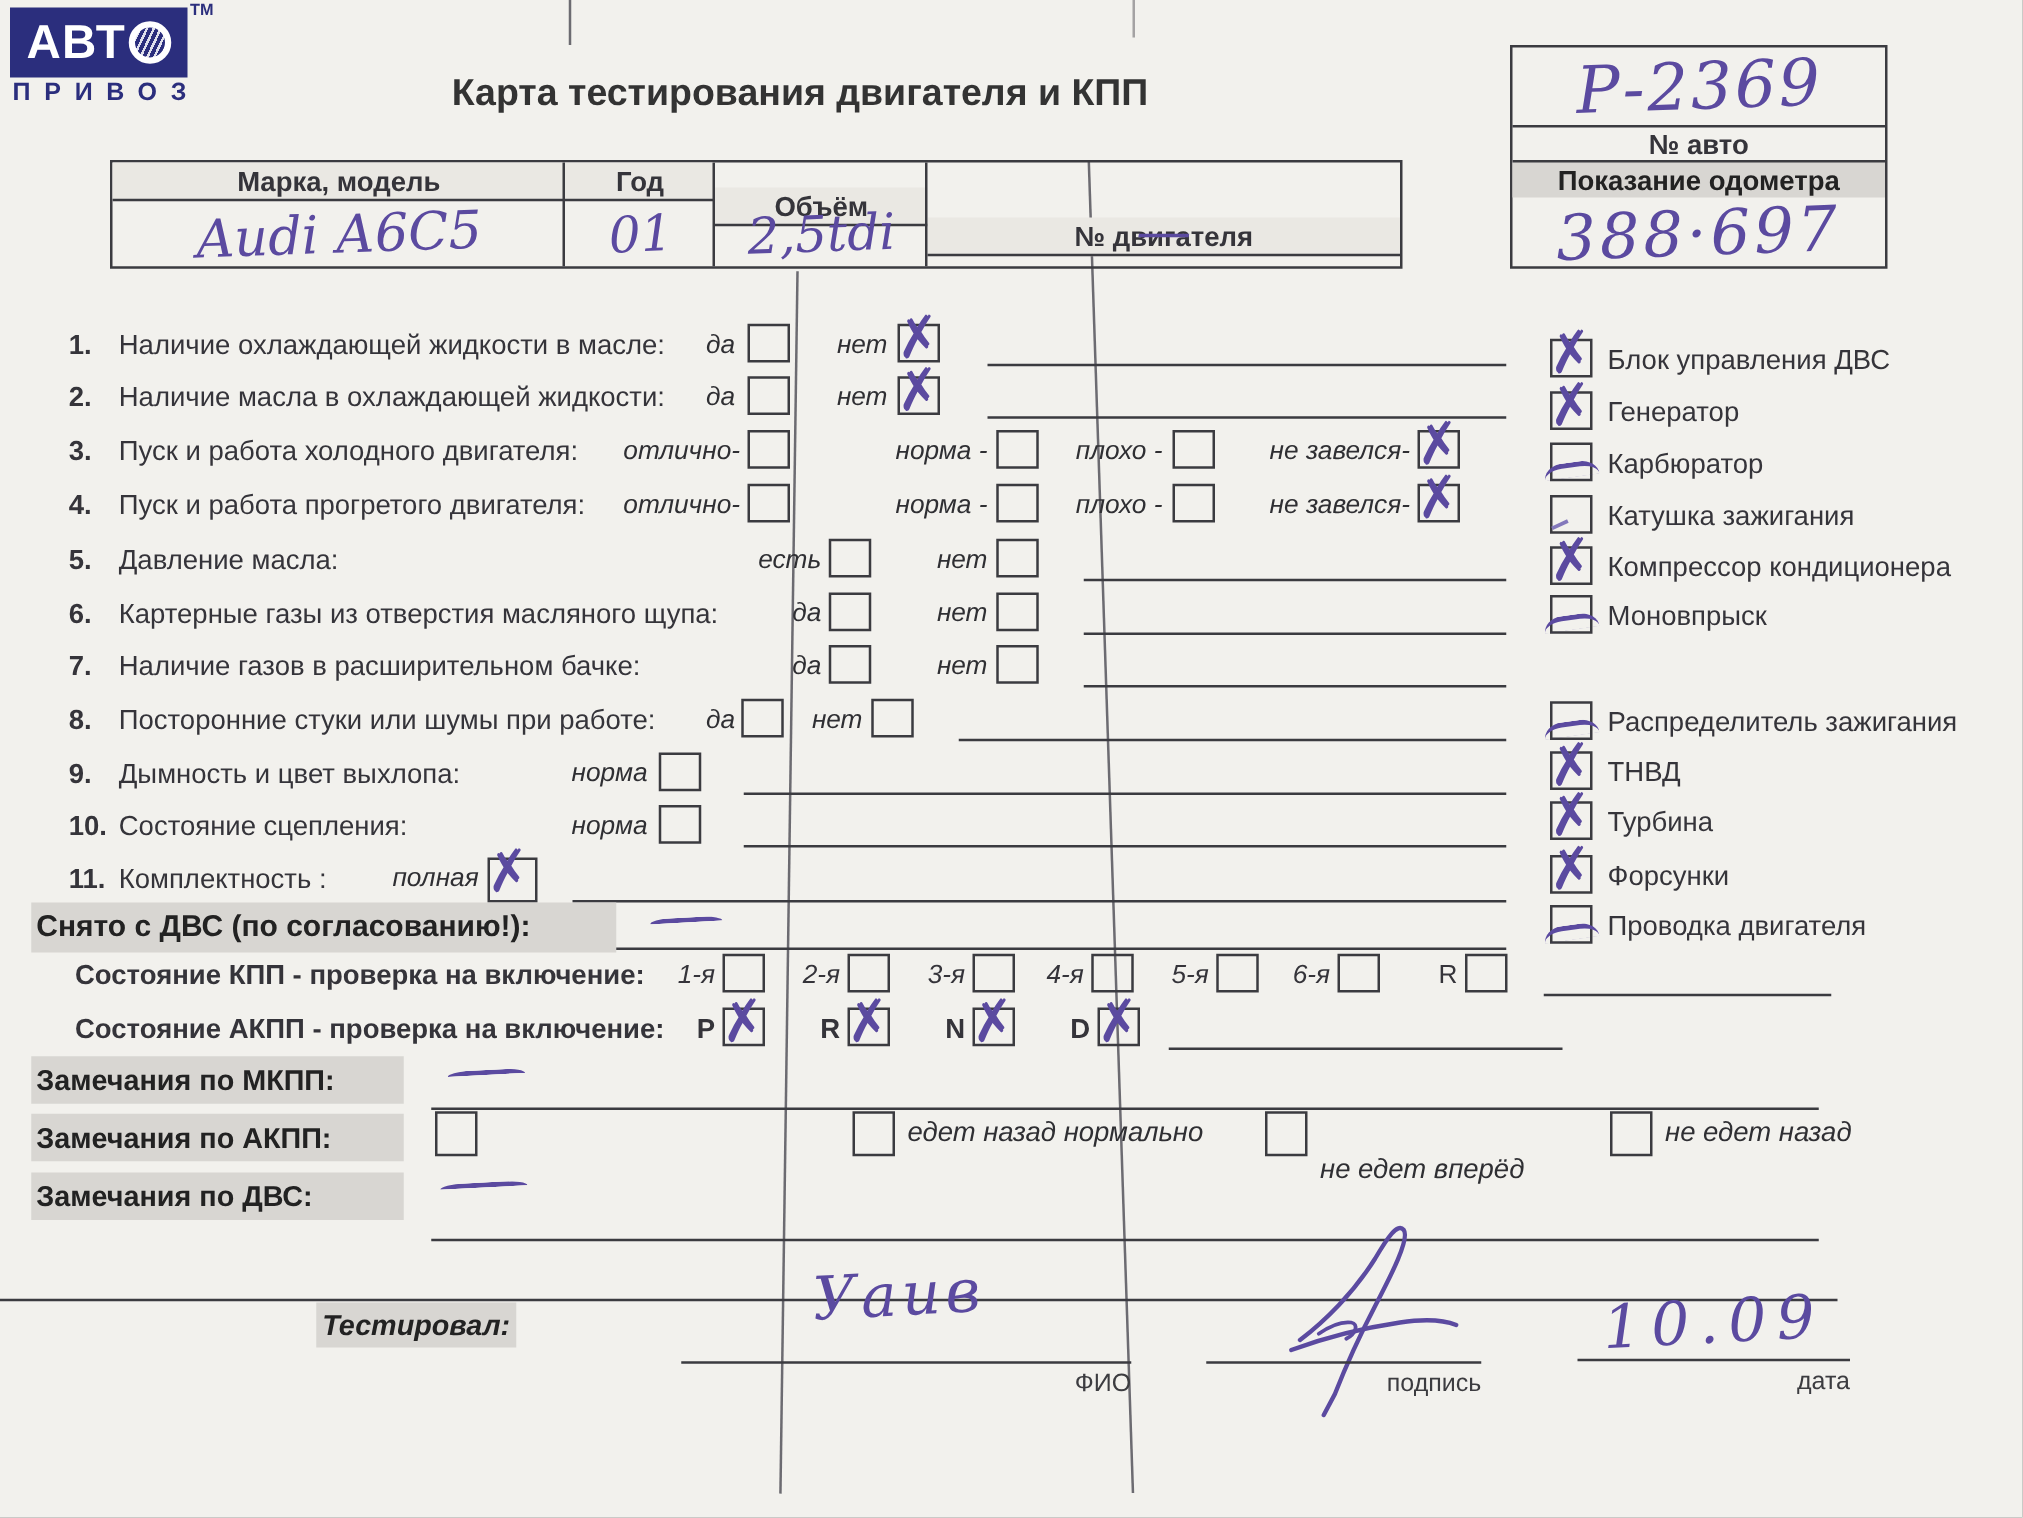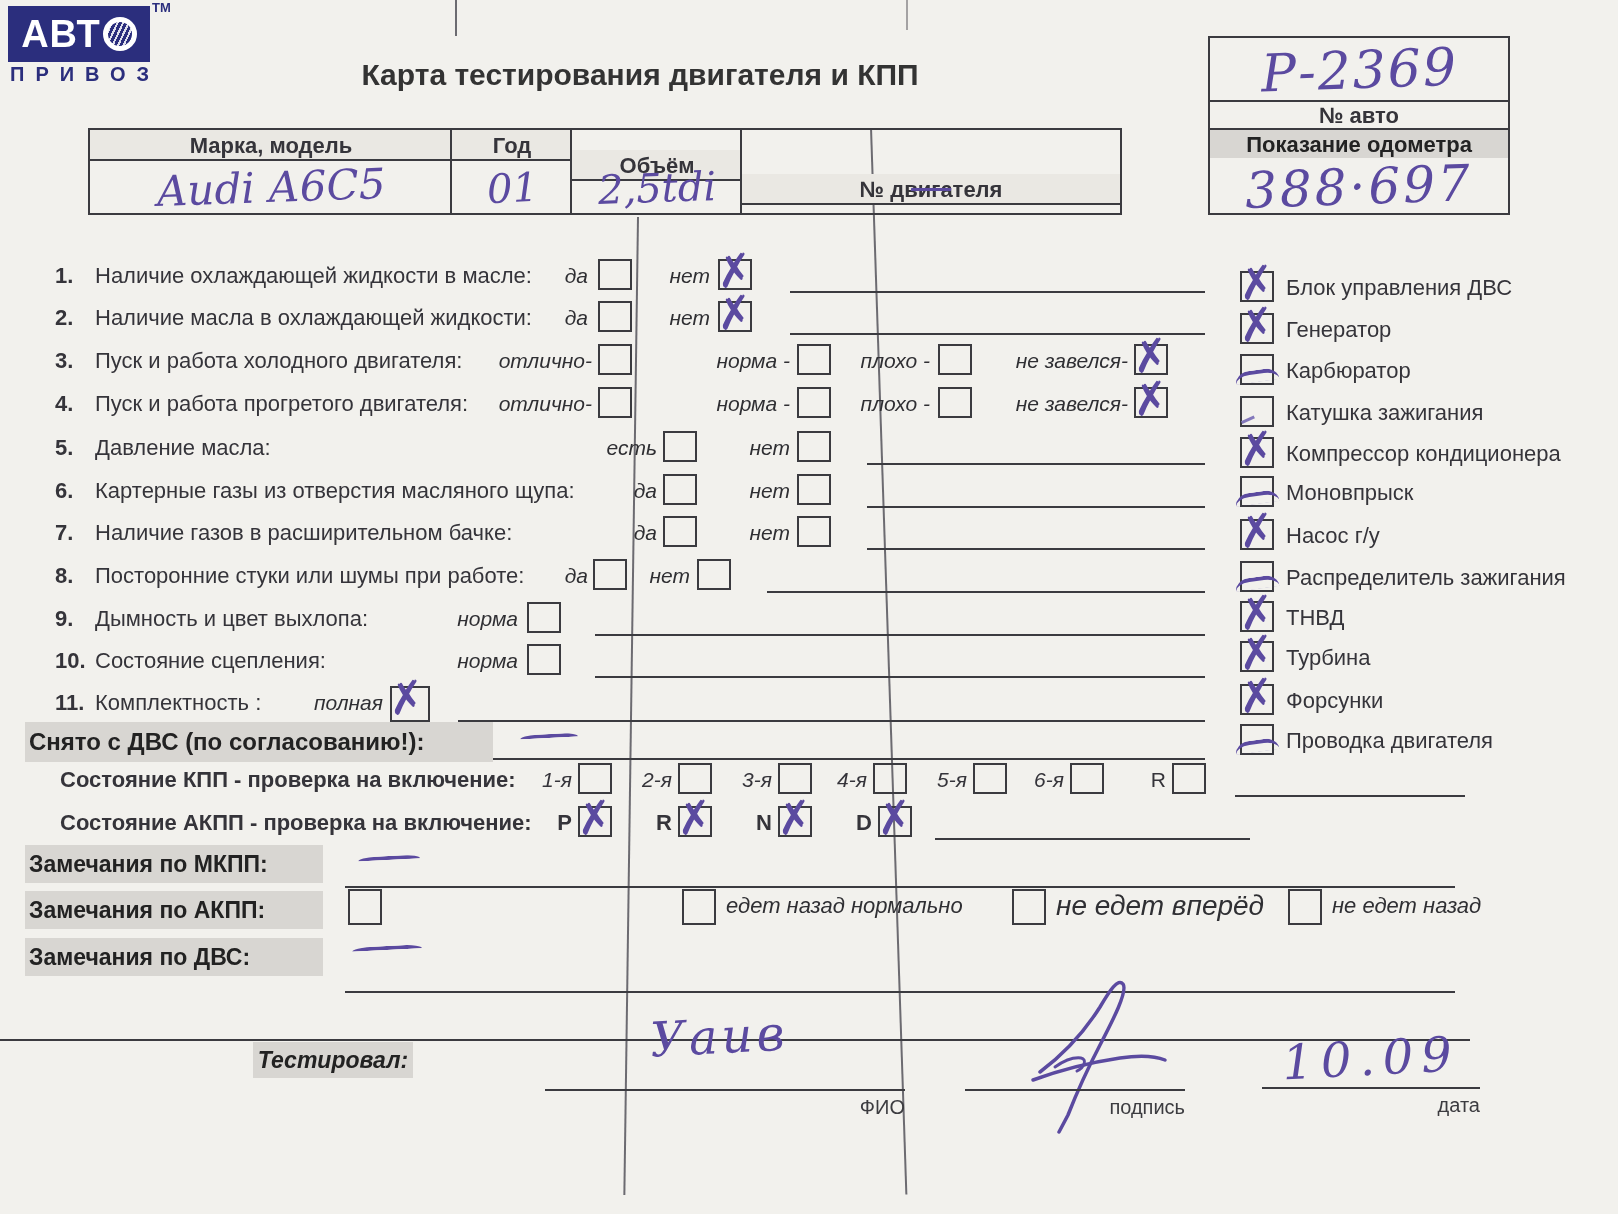--- a/index.html
+++ b/index.html
@@ -120,24 +120,20 @@
       <span class="cb mark-small" style="left:1240px"></span>
       <span class="klbl">Катушка зажигания</span>
     </div>
   <div class="krow" style="top:437px">
       <span class="cb mark-x" style="left:1240px"></span>
       <span class="klbl">Компрессор кондиционера</span>
     </div>
   <div class="krow" style="top:476px">
       <span class="cb mark-dash" style="left:1240px"></span>
       <span class="klbl">Моновпрыск</span>
-    </div>
-  <div class="krow" style="top:519px">
-      <span class="cb mark-x" style="left:1240px"></span>
-      <span class="klbl">Насос г/у</span>
     </div>
   <div class="krow" style="top:561px">
       <span class="cb mark-dash" style="left:1240px"></span>
       <span class="klbl">Распределитель зажигания</span>
     </div>
   <div class="krow" style="top:601px">
       <span class="cb mark-x" style="left:1240px"></span>
       <span class="klbl">ТНВД</span>
     </div>
   <div class="krow" style="top:641px">
@@ -292,21 +288,21 @@
   <div class="abs bar" style="left:25px;top:845px;width:298px;height:38px;font-size:23px;line-height:38px;padding-left:4px;box-sizing:border-box;">Замечания по МКПП:</div>
   <span class="abs mark-hdash" style="left:358px;top:848px;width:62px;height:18px;"></span>
   <span class="uline" style="left:345px;top:886px;width:1110px;"></span>
 
   <div class="abs bar" style="left:25px;top:891px;width:298px;height:38px;font-size:23px;line-height:38px;padding-left:4px;box-sizing:border-box;">Замечания по АКПП:</div>
   <div class="crow" style="top:889px">
     <span class="cb" style="left:348px;height:36px;"></span>
     <span class="cb" style="left:682px;height:36px;"></span>
     <span class="opt abs" style="left:726px;font-size:22px;">едет назад нормально</span>
     <span class="cb" style="left:1012px;height:36px;"></span>
-    <span class="opt abs" style="left:1056px;font-size:28px;">не едет вперёд</span>
+    <span class="opt abs" style="left:1056px;font-size:22px;margin-top:29px;">не едет вперёд</span>
     <span class="cb" style="left:1288px;height:36px;"></span>
     <span class="opt abs" style="left:1332px;font-size:22px;">не едет назад</span>
   </div>
 
   <div class="abs bar" style="left:25px;top:938px;width:298px;height:38px;font-size:23px;line-height:38px;padding-left:4px;box-sizing:border-box;">Замечания по ДВС:</div>
   <span class="abs mark-hdash" style="left:352px;top:938px;width:70px;height:18px;"></span>
   <span class="uline" style="left:345px;top:991px;width:1110px;"></span>
 
   <span class="uline" style="left:0;top:1039px;width:1470px;"></span>
   <div class="abs bar" style="left:253px;top:1042px;width:160px;height:36px;font-size:23px;line-height:36px;font-style:italic;text-align:center;">Тестировал:</div>

